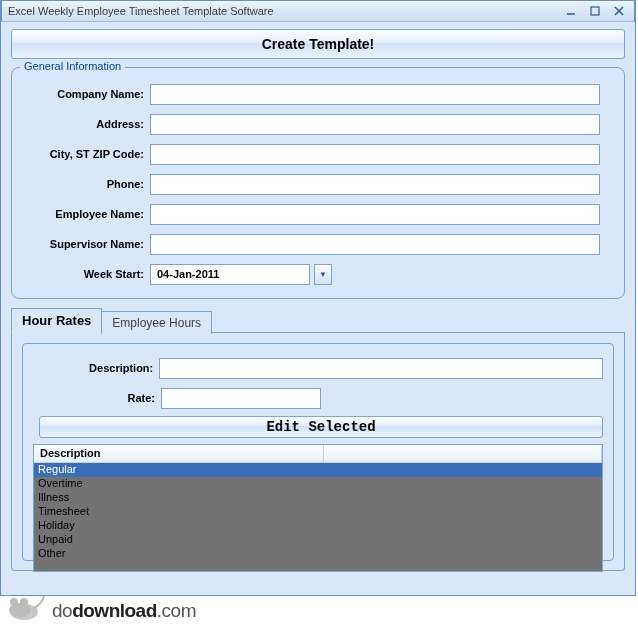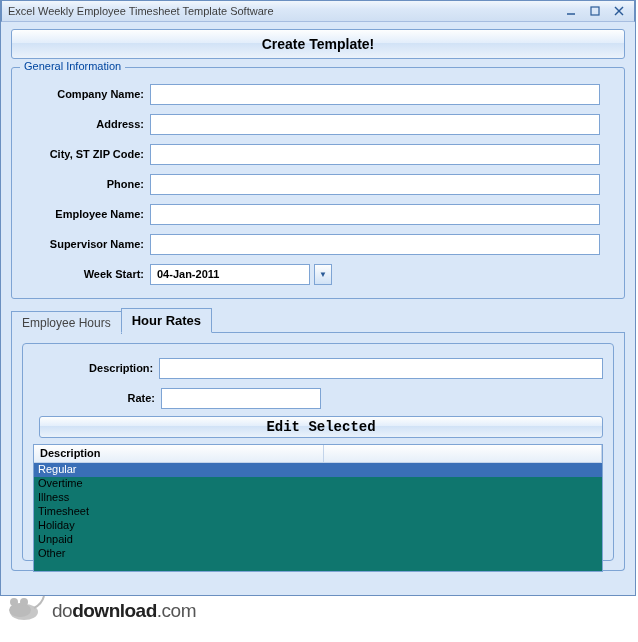--- a/index.html
+++ b/index.html
@@ -51,21 +51,21 @@
   border-radius: 3px;
   font-weight: bold;
   font-size: 14px;
   font-family: Tahoma, Arial, sans-serif;
   color: #000;
   cursor: pointer;
 }
 .fieldset {
   margin-top: 8px;
   border: 1px solid #7ea4d4;
-  border-radius: 3px;
+  border-radius: 8px;
   padding: 14px 24px 12px 10px;
   position: relative;
 }
 .legend {
   position: absolute;
   top: -8px; left: 8px;
   background: #d9e7f8;
   padding: 0 4px;
   color: #0046a0;
   font-size: 11px;
@@ -177,21 +177,21 @@
   font-size: 14px;
   font-family: Liberation Mono, monospace;
   color: #000;
   cursor: pointer;
   display: block;
 }
 .listview {
   margin-top: 6px;
   height: 128px;
   border: 1px solid #7ea4d4;
-  background: #0f766e;
+  background: #737373;
   overflow: hidden;
 }
 .lv-header {
   display: flex;
   height: 18px;
   background: linear-gradient(#fefefe, #e6eff9);
   border-bottom: 1px solid #c3d4ea;
 }
 .lv-hcol {
   border-right: 1px solid #c3d4ea;
@@ -281,22 +281,22 @@
         <div class="date-wrap">
           <input class="date-input" value="04-Jan-2011" style="">
           <span class="date-btn">
             <span>▼</span>
           </span>
         </div>
       </div>
     </div>
 
     <div class="tab-strip">
+      <div class="tab active">Hour Rates</div>
       <div class="tab inactive">Employee Hours</div>
-      <div class="tab active">Hour Rates</div>
     </div>
 
     <div class="tab-panel">
       <div class="panel-inner">
 
         <div class="form-row">
           <span class="form-label">Description:</span>
           <input class="form-input" style="width: 450px;" value="">
         </div>
         <div class="form-row">

